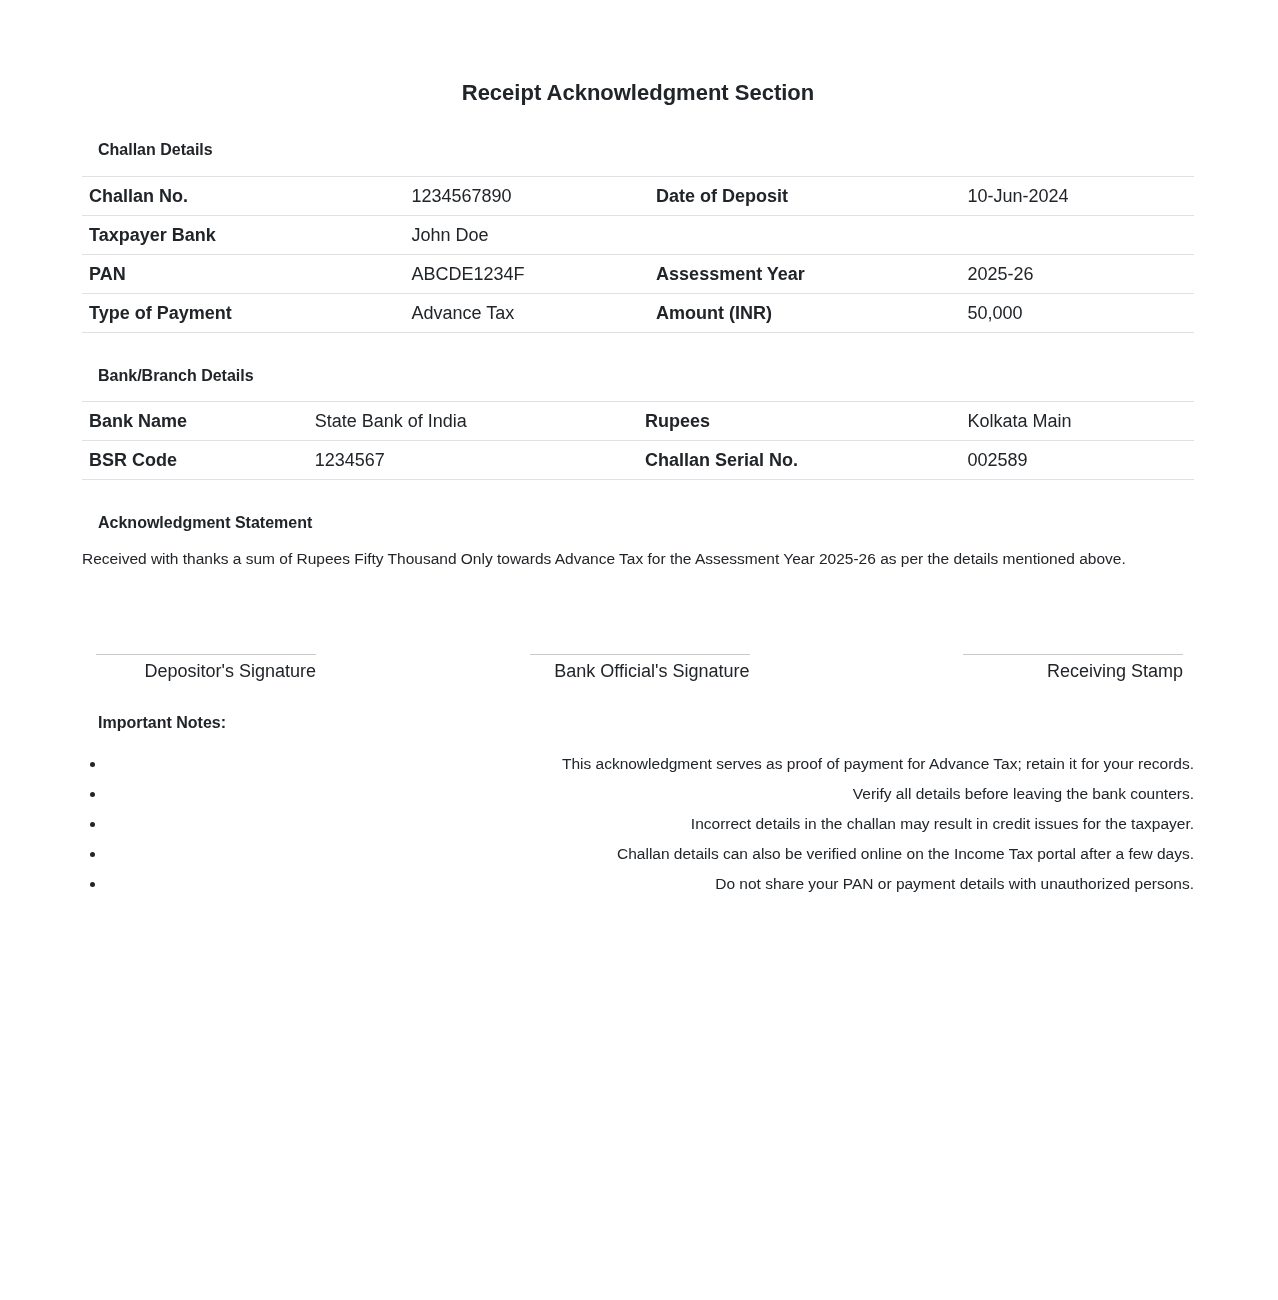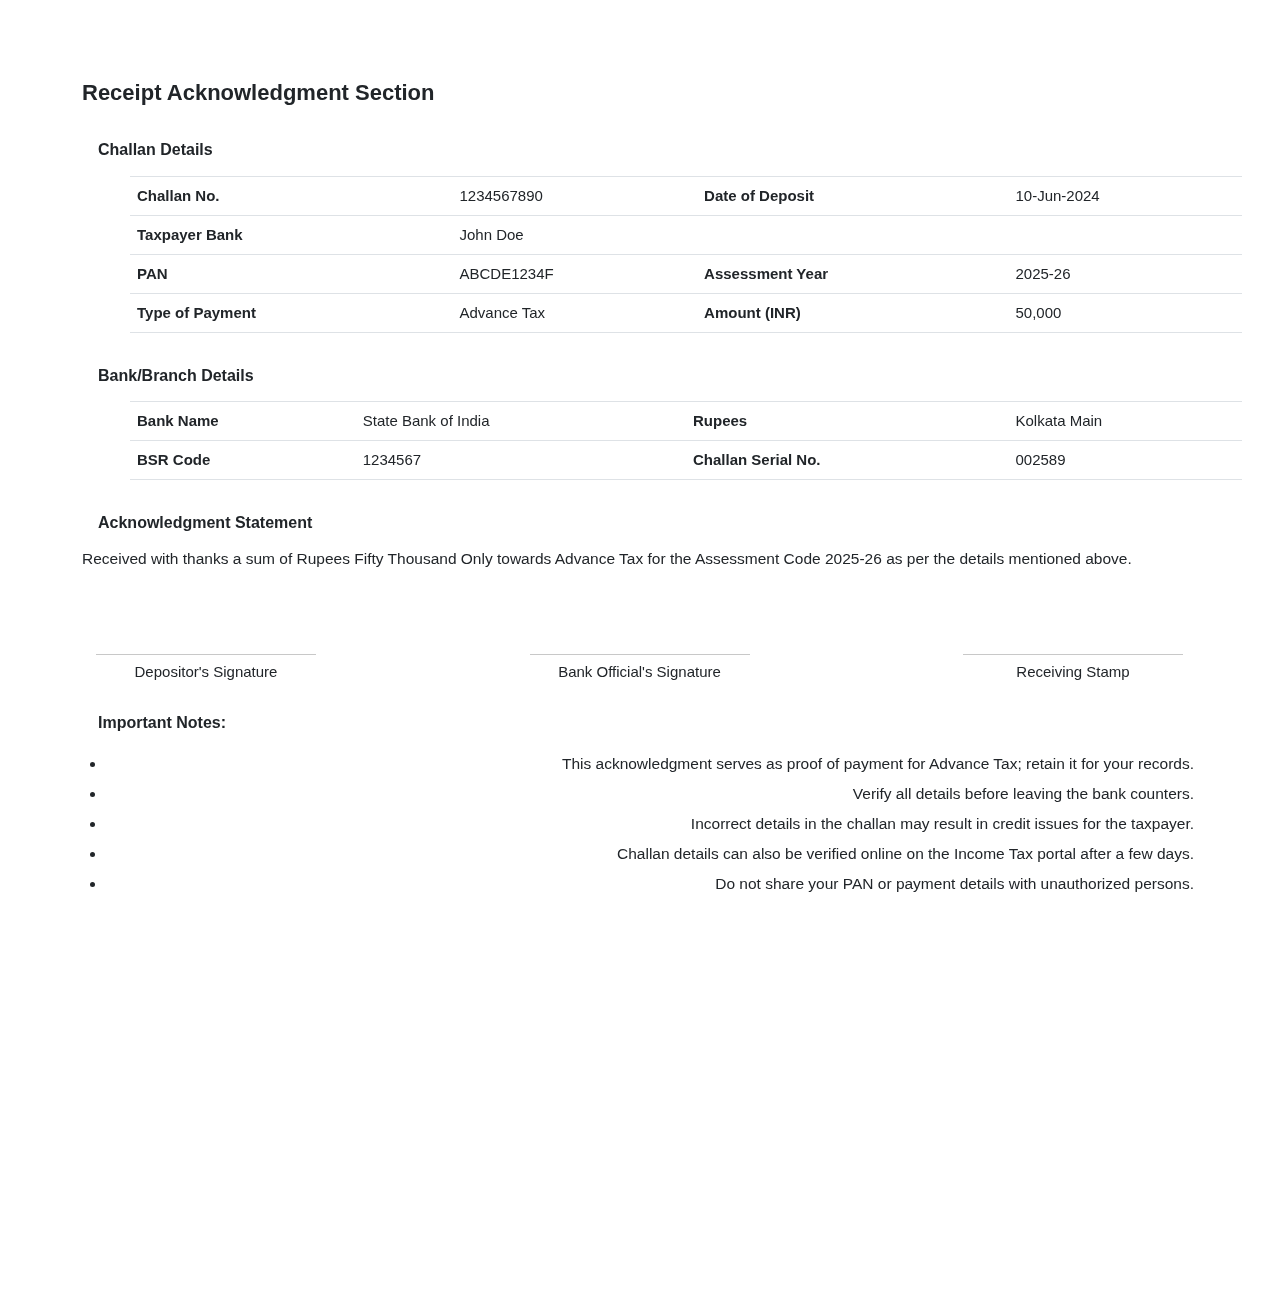--- a/index.html
+++ b/index.html
@@ -17,39 +17,39 @@
     }
     .container {
       width: 1278px;
       padding: 80px 84px 0 82px;
     }
     .page-title {
       font-size: 22px;
       font-weight: 700;
       margin: 0;
       line-height: 1.2;
+      text-align: center;
     }
     .section-heading {
       font-size: 16px;
       font-weight: 700;
       margin: 16px;
       line-height: 1.2;
     }
     .mt-challan-heading { margin-top: 34px; }
     .mt-bank-heading    { margin-top: 33px; }
     .mt-ack-heading     { margin-top: 33px; }
     .mt-notes-heading   { margin-top: 32px; }
 
     table.details-table {
       width: 100%;
       border-collapse: collapse;
       border-top: 1px solid #dee2e6;
-      font-size: 15px;
+      font-size: 18px;
       table-layout: fixed;
-      margin-left: 48px;
     }
     table.details-table.challan { margin-top: 10px; }
     table.details-table.bank    { margin-top: 9px; }
     table.details-table td {
       border-bottom: 1px solid #dee2e6;
       padding: 9px 8px 9px 7px;
       line-height: 20px;
       vertical-align: middle;
       overflow: hidden;
       white-space: nowrap;
@@ -80,22 +80,22 @@
       padding-left: 14px;
       padding-right: 11px;
     }
     .sig-block { width: 220px; }
     .sig-line {
       border-top: 1px solid #c8c8c8;
       height: 0;
     }
     .sig-label {
       margin-top: 7px;
-      text-align: center;
-      font-size: 15px;
+      text-align: right;
+      font-size: 18px;
       line-height: 19px;
     }
 
     ul.notes-list {
       margin: 22px 0 0 0;
       padding-left: 24px;
       font-size: 15.5px;
       text-align: right;
     }
     ul.notes-list li {
@@ -167,21 +167,21 @@
         <td class="lbl">BSR Code</td>
         <td>1234567</td>
         <td class="lbl">Challan Serial No.</td>
         <td>002589</td>
       </tr>
     </tbody>
   </table>
 
   <h2 class="section-heading mt-ack-heading">Acknowledgment Statement</h2>
 
-  <p class="ack-paragraph"><span>Received with thanks a sum of </span><b>Rupees Fifty Thousand Only</b><span> towards Advance Tax for the Assessment Code </span><b>2025-26</b><span> as per the details mentioned above.</span></p>
+  <p class="ack-paragraph"><span>Received with thanks a sum of </span><b>Rupees Fifty Thousand Only</b><span> towards Advance Tax for the Assessment Year </span><b>2025-26</b><span> as per the details mentioned above.</span></p>
 
   <div class="signature-row">
     <div class="sig-block">
       <div class="sig-line"></div>
       <div class="sig-label">Depositor's Signature</div>
     </div>
     <div class="sig-block">
       <div class="sig-line"></div>
       <div class="sig-label">Bank Official's Signature</div>
     </div>

